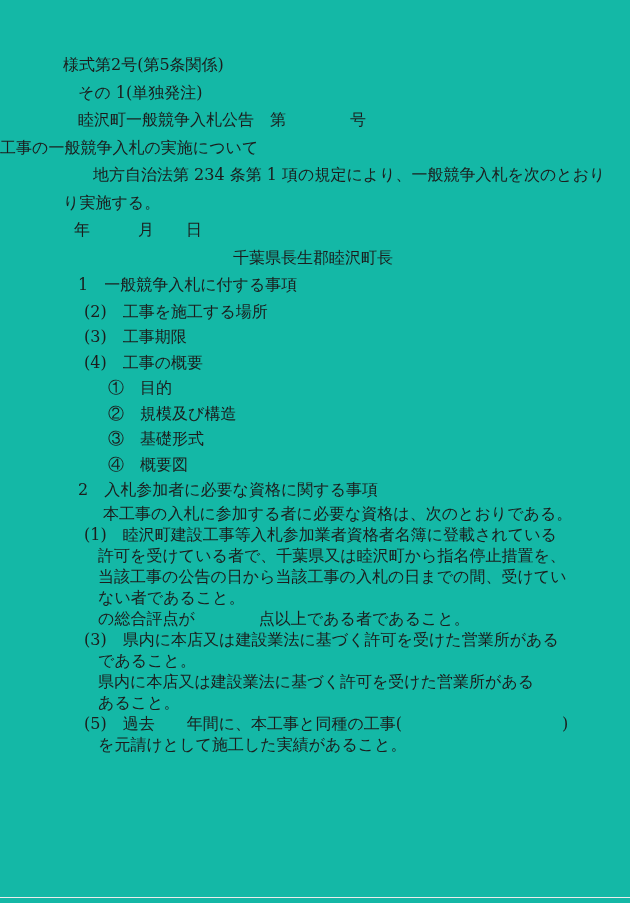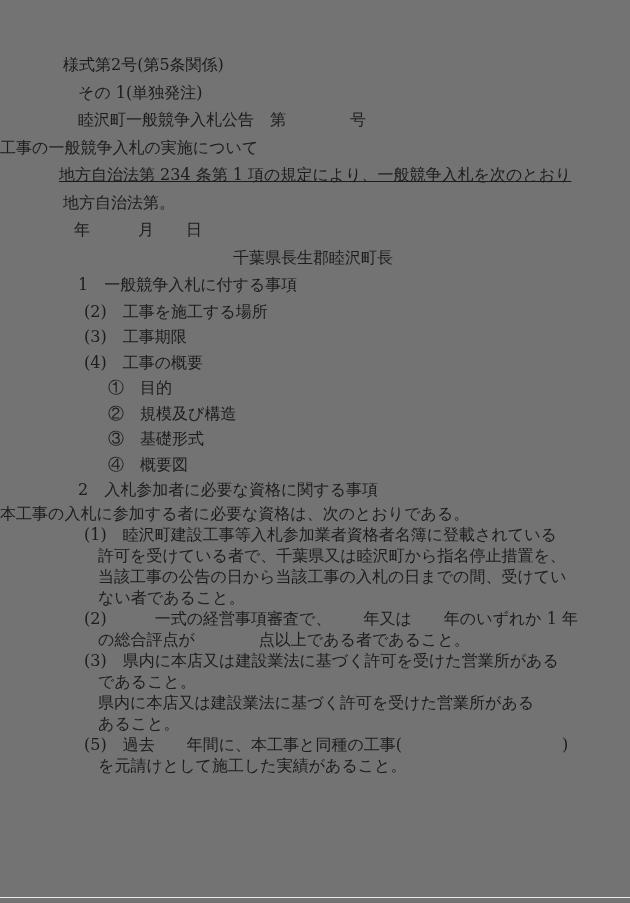--- a/index.html
+++ b/index.html
@@ -1,76 +1,75 @@
 <!DOCTYPE html>
 <html><head>
 <meta charset="utf-8">
 <style>
   html, body { margin: 0; padding: 0; }
   .page {
     width: 630px;
     height: 903px;
     box-sizing: border-box;
-    background: #737373;
+    background: #14b8a6;
     color: #1c1c1c;
     font-family: "DejaVu Serif", "Liberation Serif", serif;
     font-size: 16px;
     padding-top: 51px;
     overflow: hidden;
     position: relative;
   }
   .line { white-space: pre; }
   
   .lh-a  { line-height: 27.5px; height: 27.5px; }
   .lh-a2 { line-height: 25.5px; height: 25.5px; }
   .lh-b  { line-height: 21px;   height: 21px;   }
   
   .ind-0     { padding-left: 63px;  }
   .ind-1     { padding-left: 78px;  }
-  .ind-2     { padding-left: 59px; text-decoration: underline;  }
+  .ind-2     { padding-left: 93px;  }
   .ind-item  { padding-left: 84px;  }
   .ind-sub   { padding-left: 108px; }
   .ind-cont  { padding-left: 98px;  }
-  .ind-body  { }
+  .ind-body  { padding-left: 103px; }
   .ind-title { }
   .ind-date  { padding-left: 74px; }
   .ind-mayor { padding-left: 233px; }
   .bottom-edge {
     position: absolute;
     left: 0; right: 0; bottom: 5px;
     border-top: 1px solid #ececec;
   }
 </style>
 </head>
 <body>
 
 <div class="page">
   <div class="line lh-a ind-0">様式第2号(第5条関係)</div>
   <div class="line lh-a ind-1">その 1(単独発注)</div>
   <div class="line lh-a ind-1">睦沢町一般競争入札公告　第　　　　号</div>
   <div class="line lh-a ind-title">工事の一般競争入札の実施について</div>
   <div class="line lh-a ind-2">地方自治法第 234 条第 1 項の規定により、一般競争入札を次のとおり</div>
-  <div class="line lh-a ind-0">地方自治法第。</div>
+  <div class="line lh-a ind-0">り実施する。</div>
   <div class="line lh-a ind-date">年　　　月　　日</div>
   <div class="line lh-a ind-mayor">千葉県長生郡睦沢町長</div>
   <div class="line lh-a ind-1">1　一般競争入札に付する事項</div>
   <div class="line lh-a2 ind-item">(2)　工事を施工する場所</div>
   <div class="line lh-a2 ind-item">(3)　工事期限</div>
   <div class="line lh-a2 ind-item">(4)　工事の概要</div>
   <div class="line lh-a2 ind-sub">①　目的</div>
   <div class="line lh-a2 ind-sub">②　規模及び構造</div>
   <div class="line lh-a2 ind-sub">③　基礎形式</div>
   <div class="line lh-a2 ind-sub">④　概要図</div>
   <div class="line lh-a2 ind-1">2　入札参加者に必要な資格に関する事項</div>
   <div class="line lh-b ind-body">本工事の入札に参加する者に必要な資格は、次のとおりである。</div>
   <div class="line lh-b ind-item">(1)　睦沢町建設工事等入札参加業者資格者名簿に登載されている</div>
   <div class="line lh-b ind-cont">許可を受けている者で、千葉県又は睦沢町から指名停止措置を、</div>
   <div class="line lh-b ind-cont">当該工事の公告の日から当該工事の入札の日までの間、受けてい</div>
   <div class="line lh-b ind-cont">ない者であること。</div>
-  <div class="line lh-b ind-item">(2)　　　一式の経営事項審査で、　　年又は　　年のいずれか 1 年</div>
   <div class="line lh-b ind-cont">の総合評点が　　　　点以上である者であること。</div>
   <div class="line lh-b ind-item">(3)　県内に本店又は建設業法に基づく許可を受けた営業所がある</div>
   <div class="line lh-b ind-cont">であること。</div>
   <div class="line lh-b ind-cont">県内に本店又は建設業法に基づく許可を受けた営業所がある</div>
   <div class="line lh-b ind-cont">あること。</div>
   <div class="line lh-b ind-item">(5)　過去　　年間に、本工事と同種の工事(　　　　　　　　　　)</div>
   <div class="line lh-b ind-cont">を元請けとして施工した実績があること。</div>
   <div class="bottom-edge"></div>
 </div>
 

